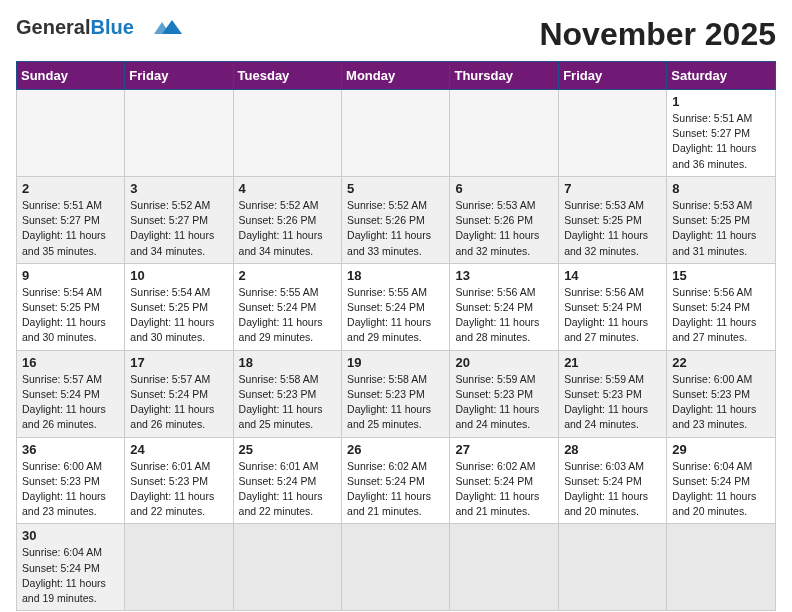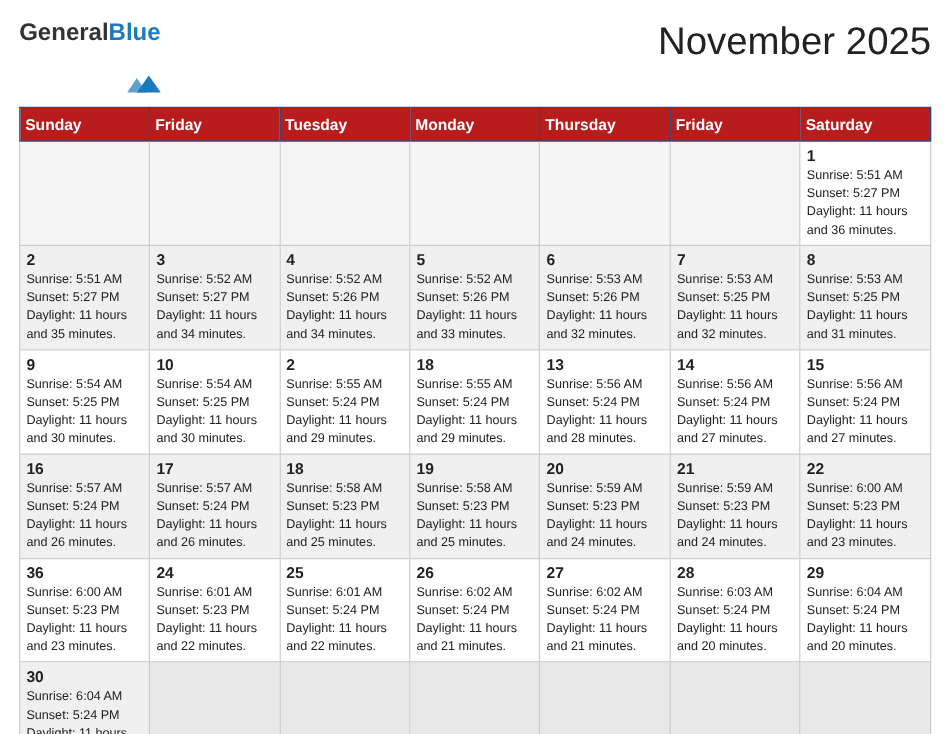--- a/index.html
+++ b/index.html
@@ -19,34 +19,34 @@
     .logo {
       display: flex;
       flex-direction: column;
       align-items: flex-start;
     }
     .title-area {
       text-align: right;
     }
     .month-title {
       font-size: 32px;
-      font-weight: normal;
+      font-weight: bold;
       color: #222;
     }
     .location-title {
       font-size: 14px;
       color: #444;
     }
     .calendar {
       width: 100%;
       border-collapse: collapse;
       border: 1px solid #ccc;
     }
     .calendar th {
-      background: #b91c1c;
+      background: #701a75;
       color: #fff;
       font-size: 13px;
       font-weight: bold;
       padding: 6px 4px;
       text-align: left;
       border: 1px solid #1e4f8a;
     }
     .calendar td {
       vertical-align: top;
       border: 1px solid #ccc;
@@ -77,21 +77,21 @@
     .row-shaded td.empty {
       background: #e8e8e8;
     }
   </style>
 </head>
 <body>
 
 <div>
   <div class="header-area">
     <div class="logo">
-      <div style="display:flex;align-items:flex-end;gap:20px;flex-direction:column;">
+      <div style="display:flex;align-items:flex-start;gap:20px;">
         <div style="font-size:20px;font-weight:bold;color:#333;">General<span style="color:#1a7abf;">Blue</span></div>
         <svg width="28" height="22" viewBox="0 0 28 22">
           <polygon points="8,18 18,4 28,18" fill="#1a7abf"></polygon>
           <polygon points="0,18 8,6 16,18" fill="#1a7abf" opacity="0.7"></polygon>
         </svg>
       </div>
     </div>
     <div class="title-area">
       <div class="month-title">November 2025</div>
     </div>

